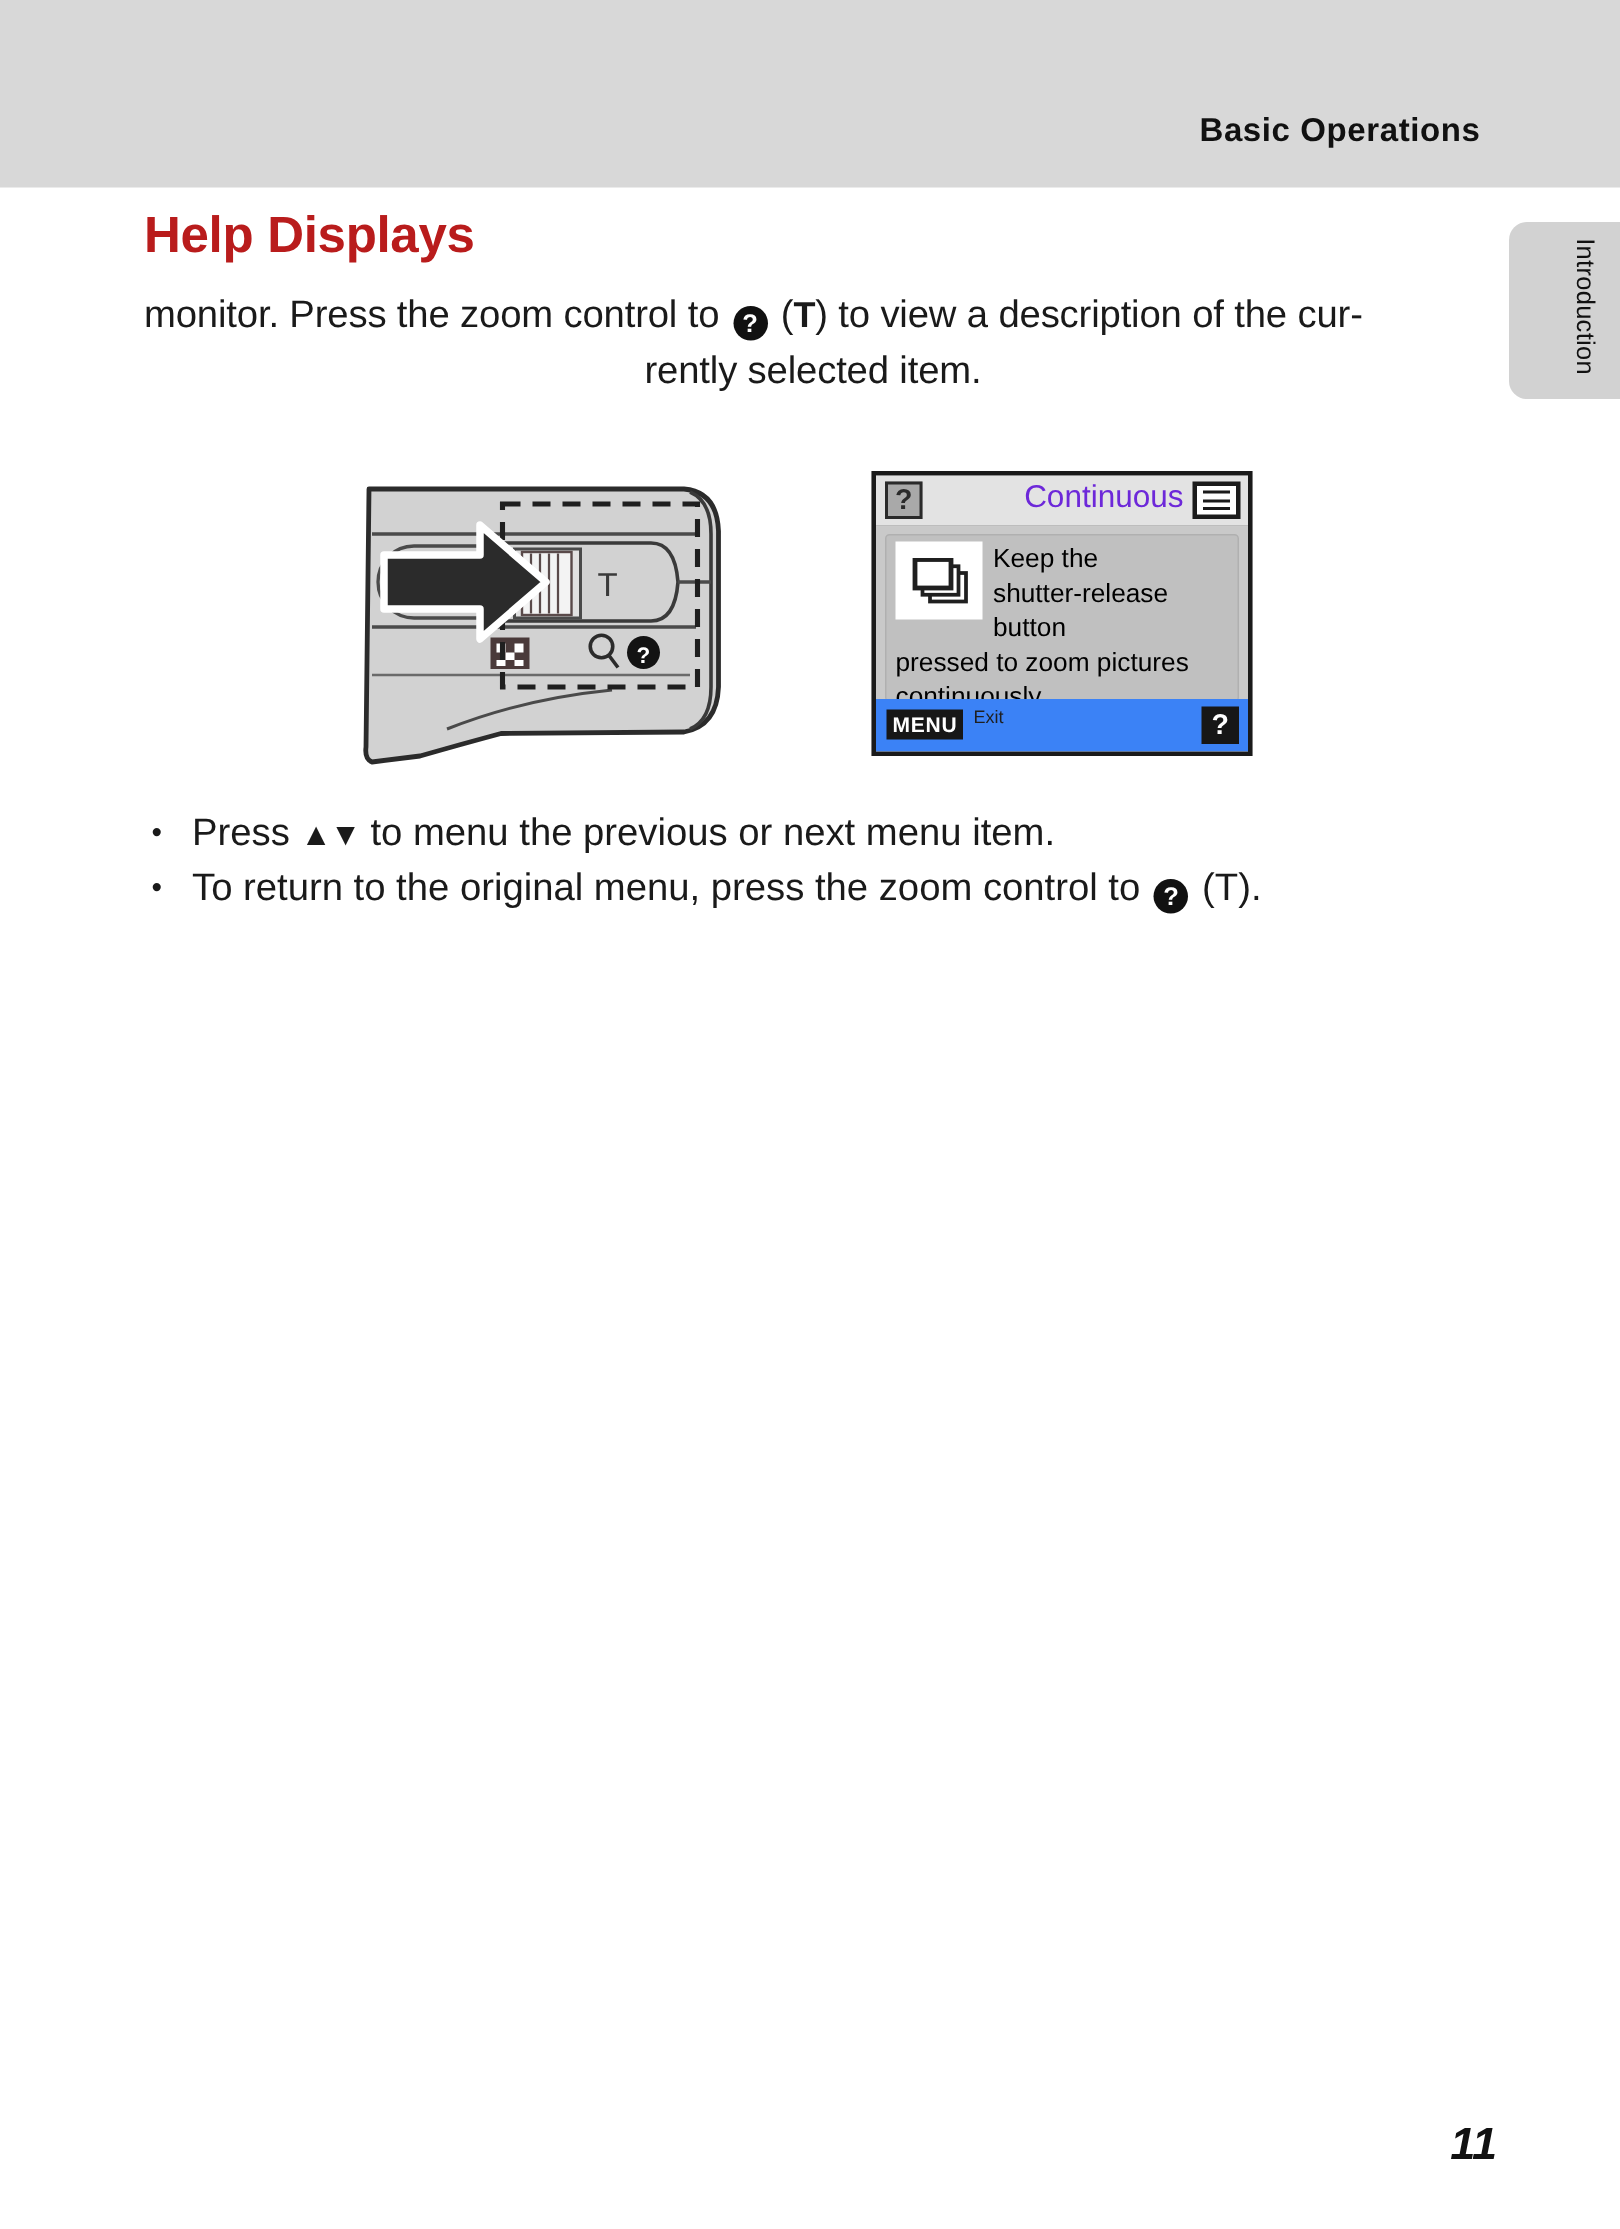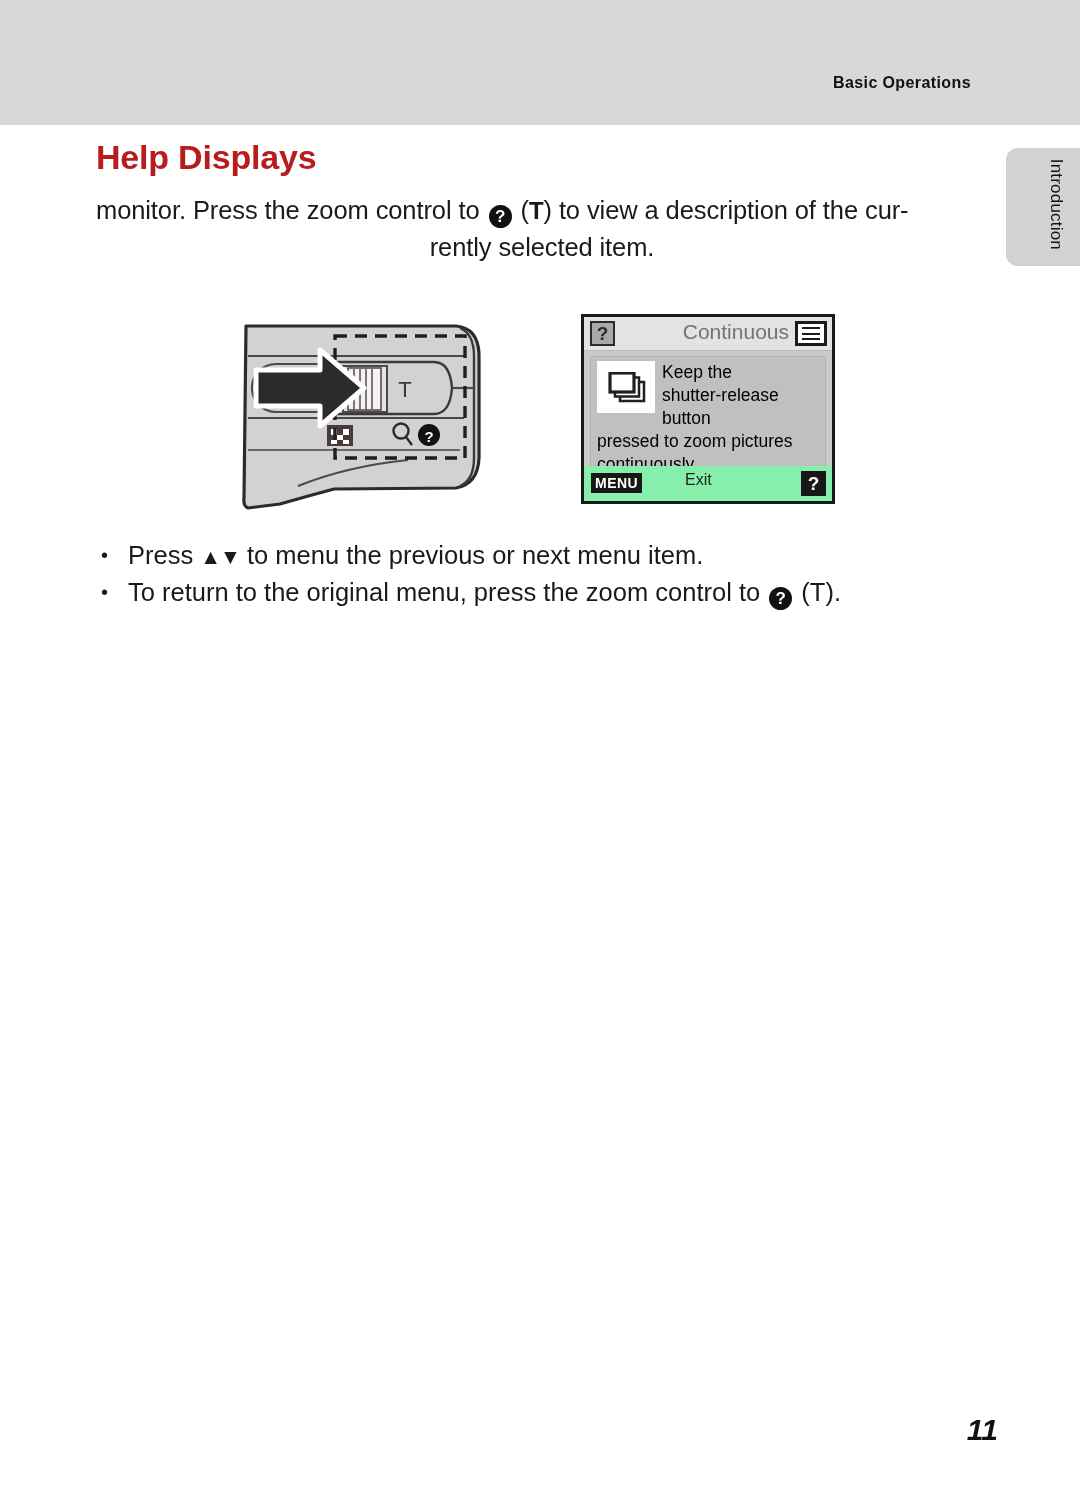--- a/index.html
+++ b/index.html
@@ -20,23 +20,23 @@
   .header-band {
     position: absolute;
     left: 0;
     top: 0;
     width: 1080px;
     height: 125px;
     background: #d8d8d8;
   }
   .header-title {
     position: absolute;
-    right: 109px;
+    right: 93px;
     top: 74px;
-    font-size: 16px;
+    font-size: 22px;
     font-weight: bold;
     letter-spacing: 0.4px;
     color: #111111;
     white-space: nowrap;
   }
 
   
   .side-tab {
     position: absolute;
     right: 0;
@@ -175,21 +175,21 @@
     font-size: 19px;
     font-weight: bold;
     line-height: 22px;
     text-align: center;
   }
   .lcd-title {
     position: absolute;
     right: 43px;
     top: 3px;
     font-size: 21px;
-    color: #737373;
+    color: #6d28d9;
     white-space: nowrap;
   }
   .lcd-mode-badge {
     position: absolute;
     right: 5px;
     top: 4px;
     width: 32px;
     height: 25px;
     background: #1b1b1b;
     box-sizing: border-box;
@@ -238,41 +238,40 @@
     position: absolute;
     left: 11px;
     top: 11px;
   }
   .lcd-bottombar {
     position: absolute;
     left: 0;
     right: 0;
     bottom: 0;
     height: 35px;
-    background: #86efac;
+    background: #3b82f6;
   }
   .menu-badge {
     position: absolute;
     left: 7px;
     top: 7px;
     background: #171717;
     color: #ffffff;
     font-size: 14px;
     font-weight: bold;
     letter-spacing: 0.5px;
     padding: 2px 4px 2px 4px;
     line-height: 16px;
   }
   .exit-label {
     position: absolute;
     left: 65px;
     top: 5px;
-    font-size: 16px;
+    font-size: 12px;
     color: #1f1f1f;
-    margin-left: 36px;
   }
   .lcd-q-badge {
     position: absolute;
     right: 6px;
     top: 5px;
     width: 25px;
     height: 25px;
     background: #171717;
     color: #ffffff;
     font-size: 19px;

